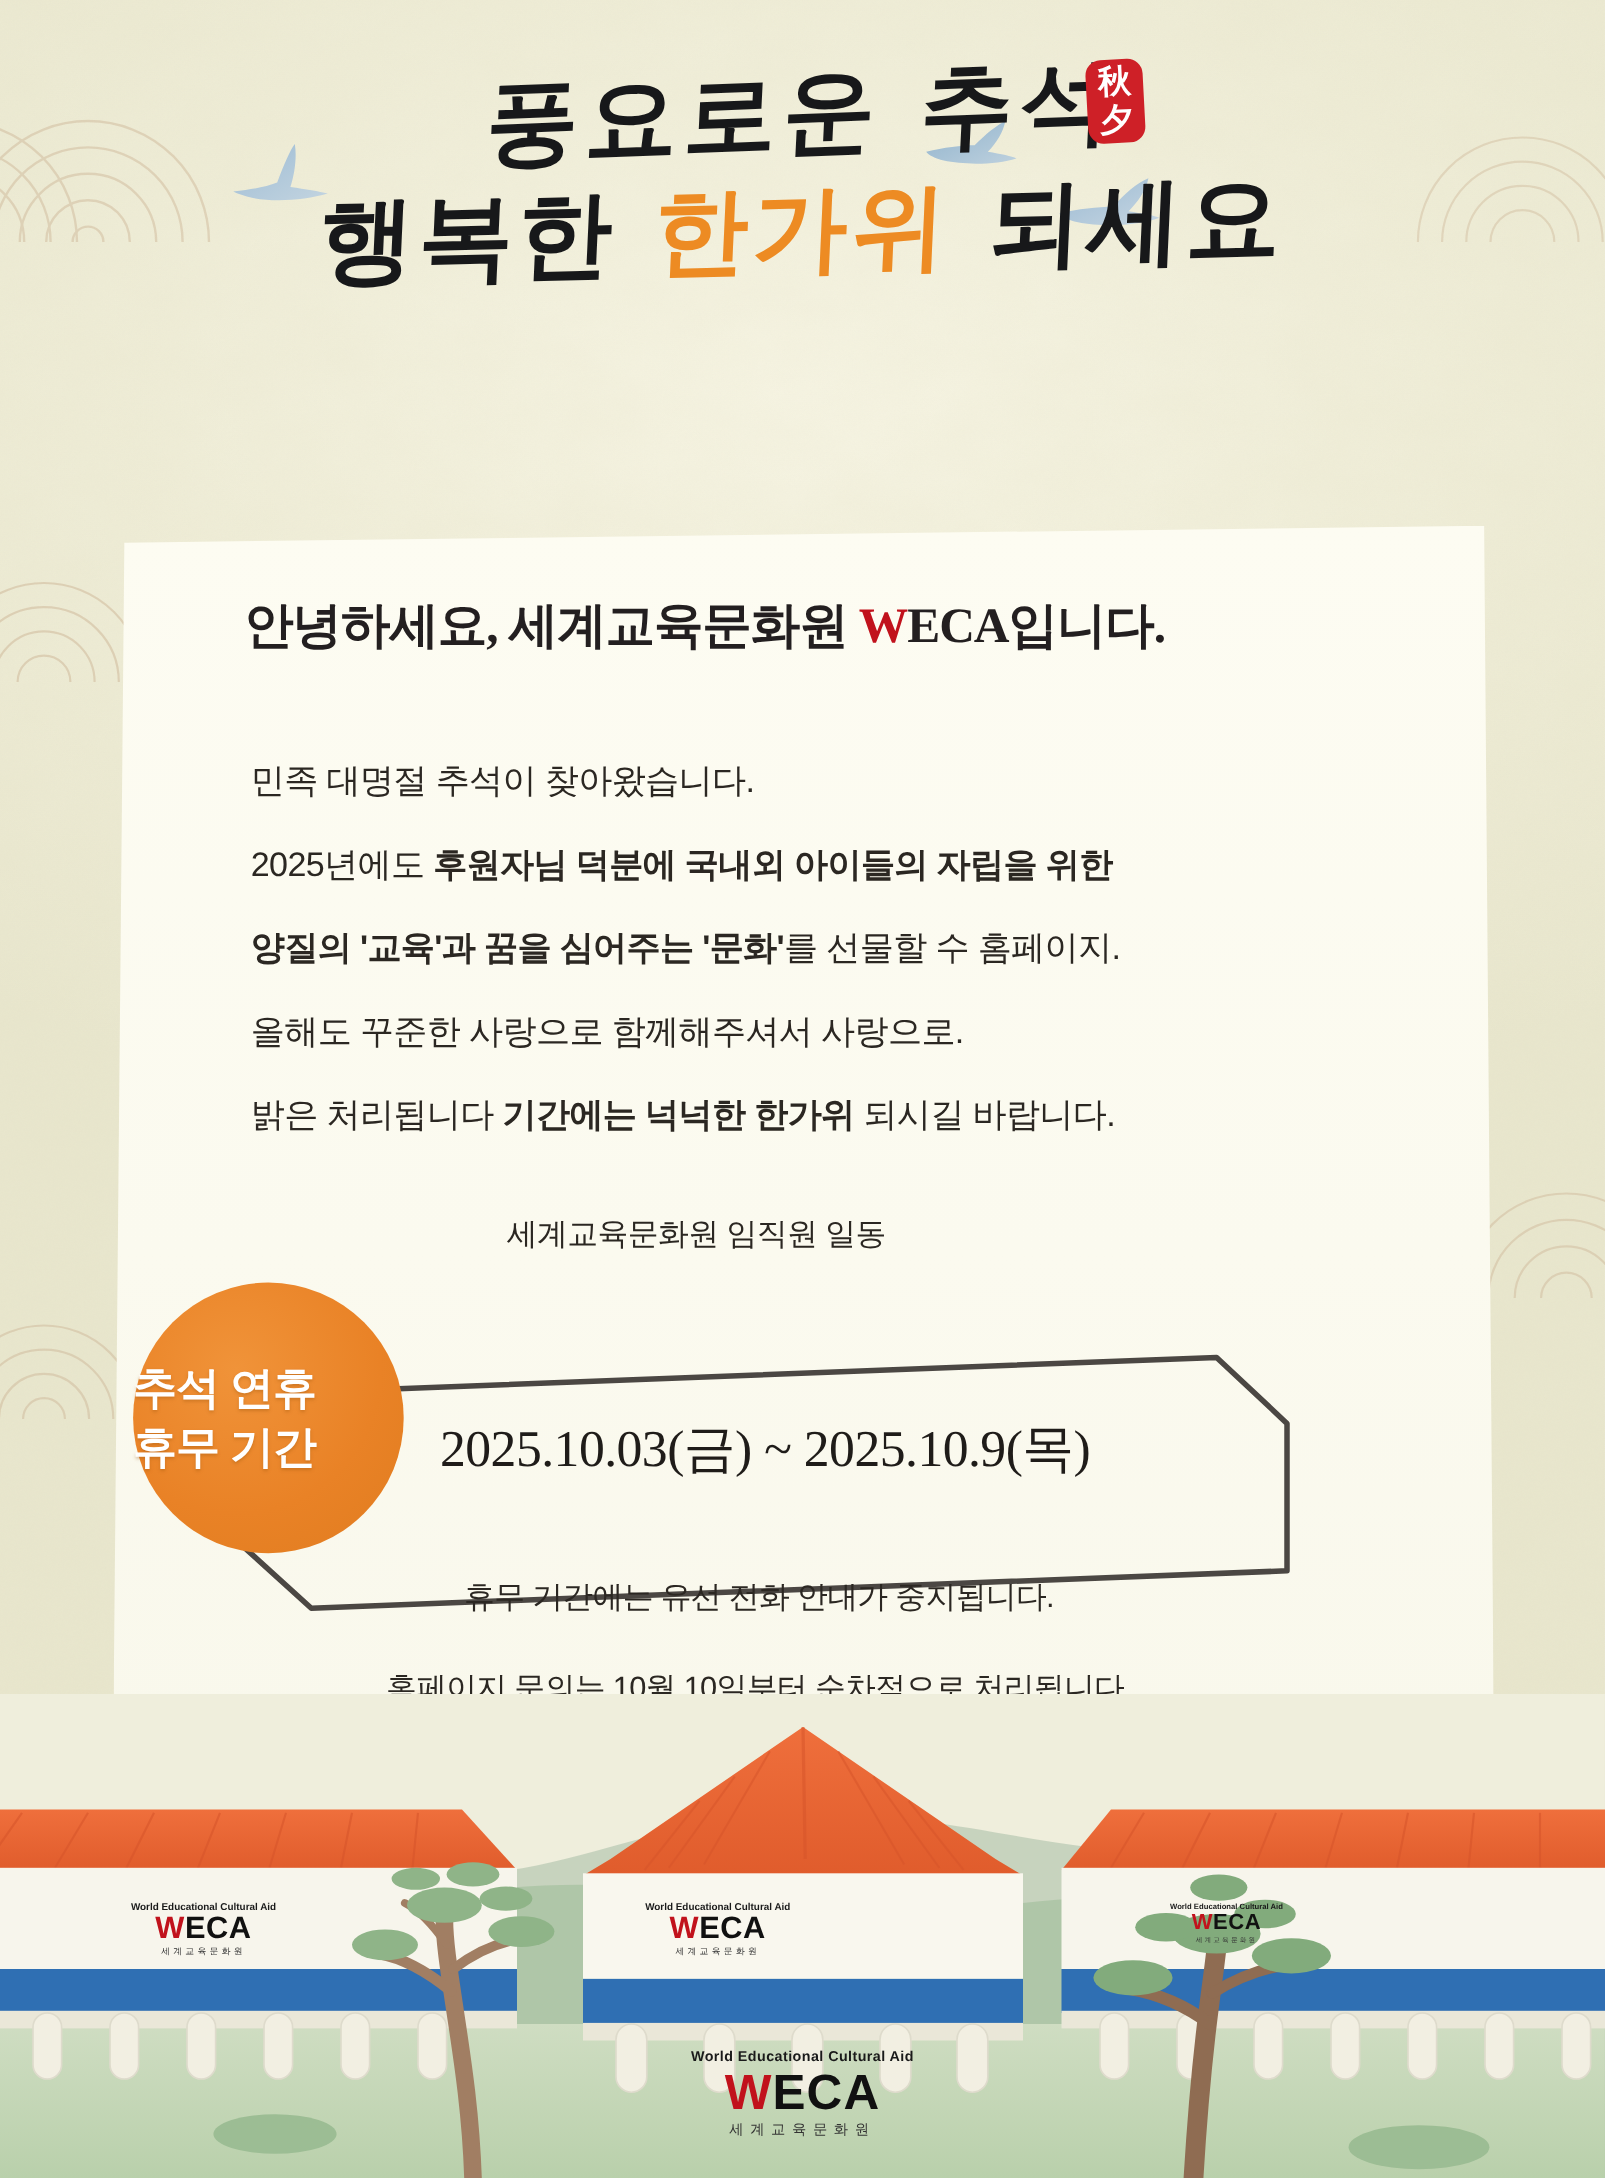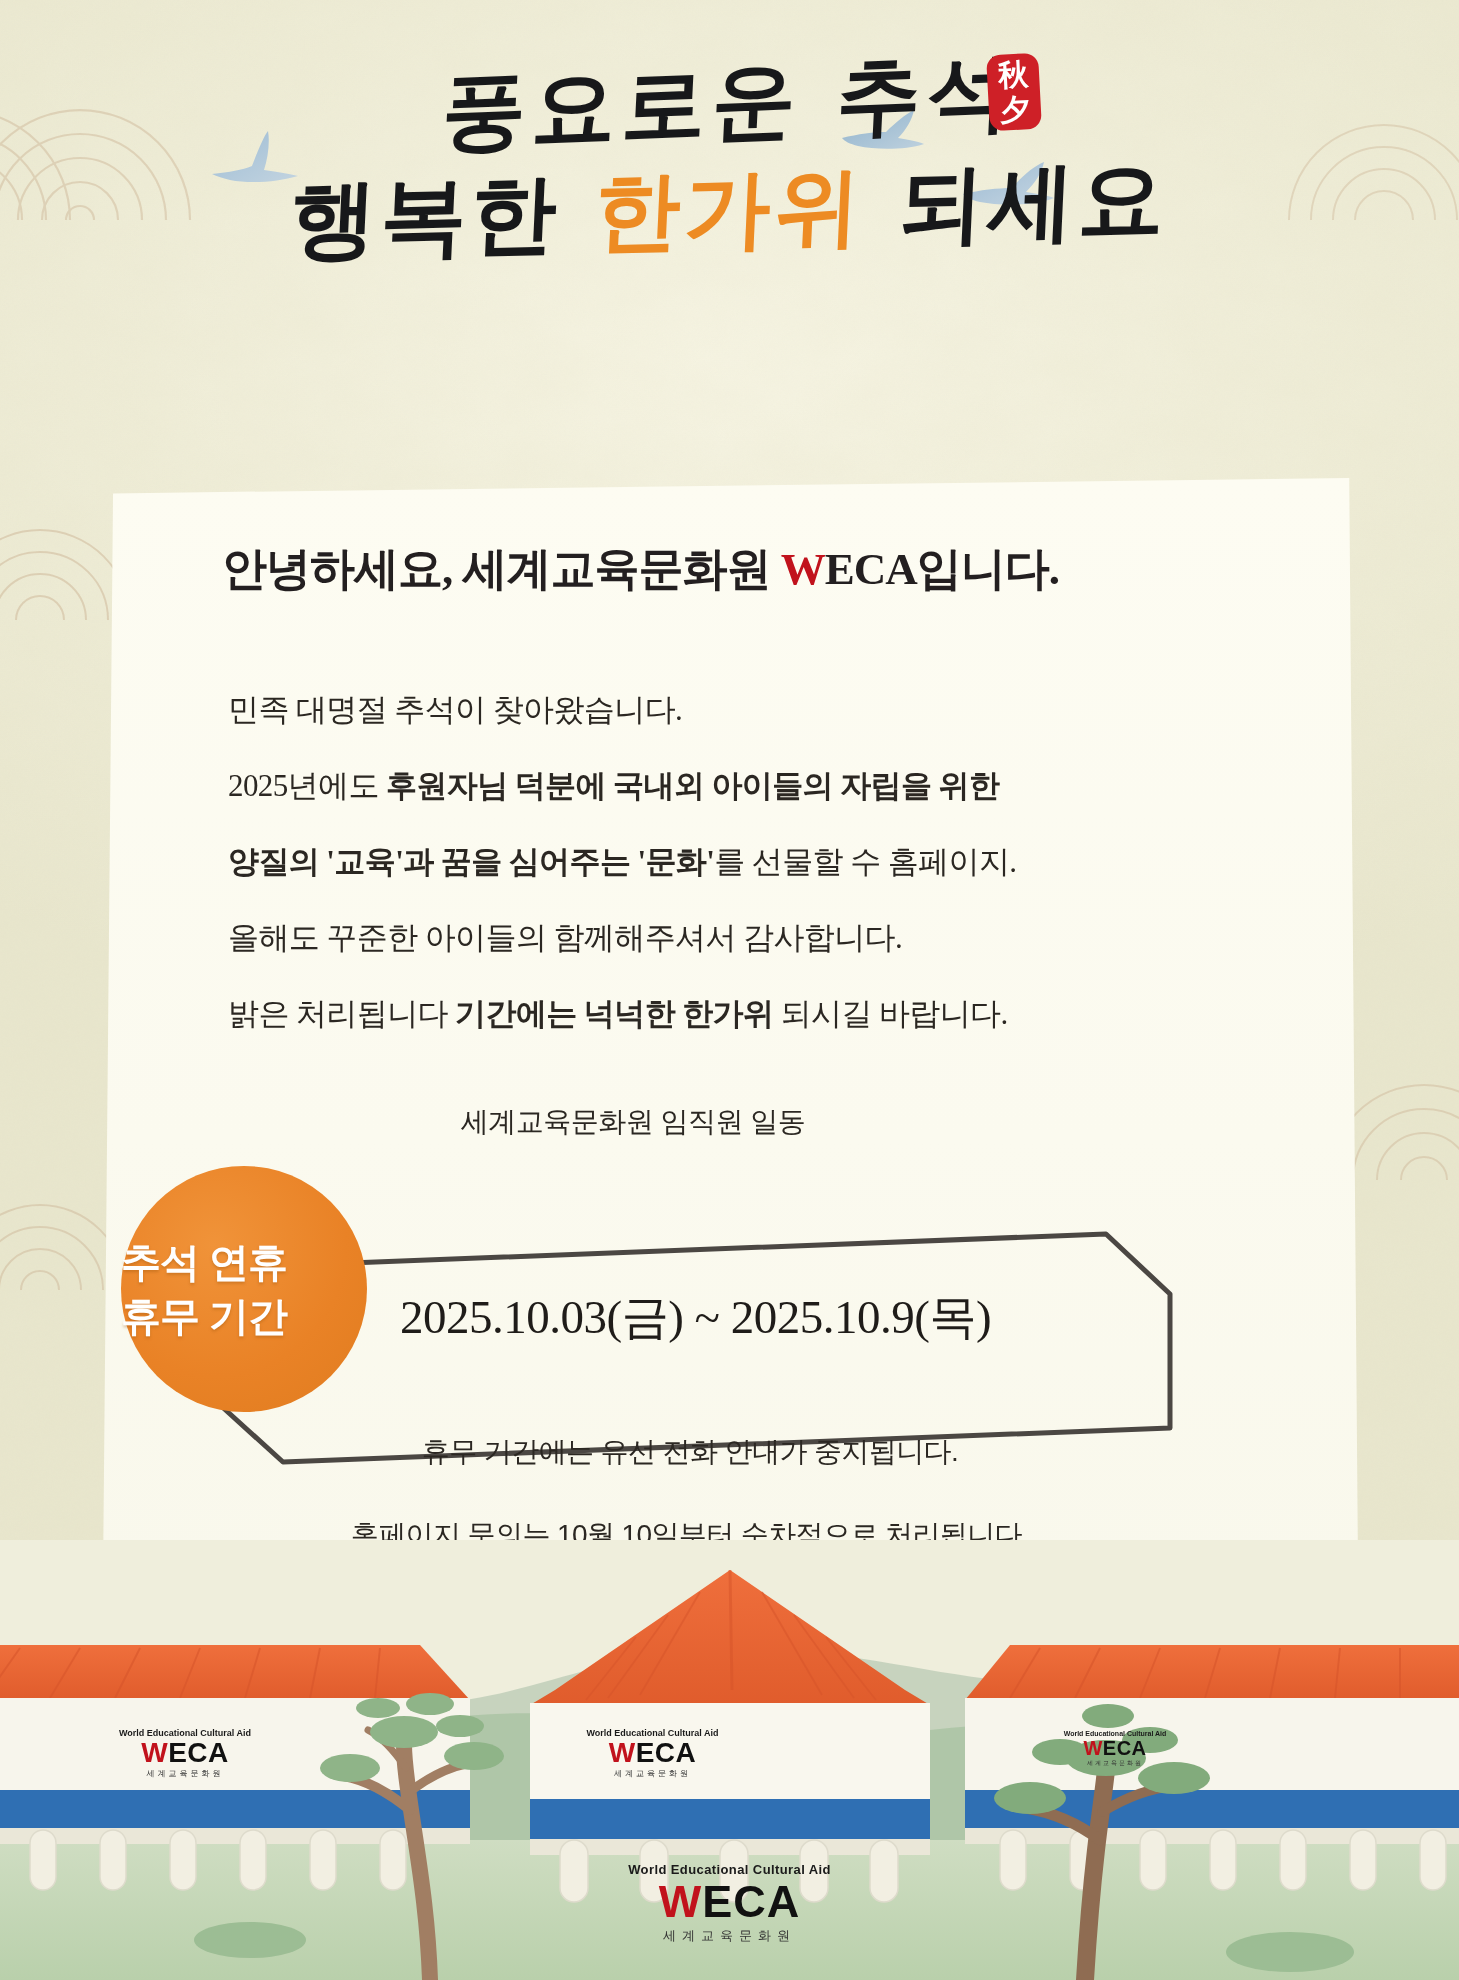--- a/index.html
+++ b/index.html
@@ -94,21 +94,21 @@
     font-size: 45px; font-weight: 700; color: #231f20;
     letter-spacing: -1px;
     white-space: nowrap;
   }
   #greet-heading .w-red { color: #C1121C; font-family: "Liberation Serif", serif; }
 
   
   #body-text {
     position: absolute; left: 228px; top: 672px;
     width: 1020px;
-    font-family: Liberation Serif, serif;
+    font-family: Liberation Sans, sans-serif;
     font-size: 31px; color: #2b2722;
     line-height: 76px;
     letter-spacing: -0.6px;
   }
   #body-text .ln { display: block; white-space: nowrap; }
   #body-text b { font-weight: 700; }
 
   #signature {
     position: absolute; left: 0; top: 1103px; width: 1266px;
     text-align: center;
@@ -307,21 +307,21 @@
   </div>
 
   <div id="panel"></div>
 
   <h1 id="greet-heading"><span>안녕하세요, 세계교육문화원 </span><span class="w-red">W</span><span>ECA입니다.</span></h1>
 
   <div id="body-text">
       <span class="ln"><span>민족 대명절 추석이 찾아왔습니다.</span></span>
       <span class="ln"><span>2025년에도 </span><b>후원자님 덕분에 국내외 아이들의 자립을 위한</b></span>
       <span class="ln"><b>양질의 '교육'과 꿈을 심어주는 '문화'</b><span>를 선물할 수 홈페이지.</span></span>
-      <span class="ln"><span>올해도 꾸준한 아이들의 함께해주셔서 감사합니다.</span></span>
+      <span class="ln"><span>올해도 꾸준한 사랑으로 함께해주셔서 사랑으로.</span></span>
       <span class="ln"><span>밝은 처리됩니다 </span><b>기간에는 넉넉한 한가위</b><span> 되시길 바랍니다.</span></span>
     </div>
 
   <div id="signature">세계교육문화원 임직원 일동</div>
 
   <div id="date-box">
     <svg viewBox="0 0 963 240" preserveAspectRatio="none">
       <polygon points="6,40 893,6 957,66 957,200 70,234 6,176" fill="none" stroke="#4b4743" stroke-width="5" stroke-linejoin="round"></polygon>
     </svg>
   </div>

